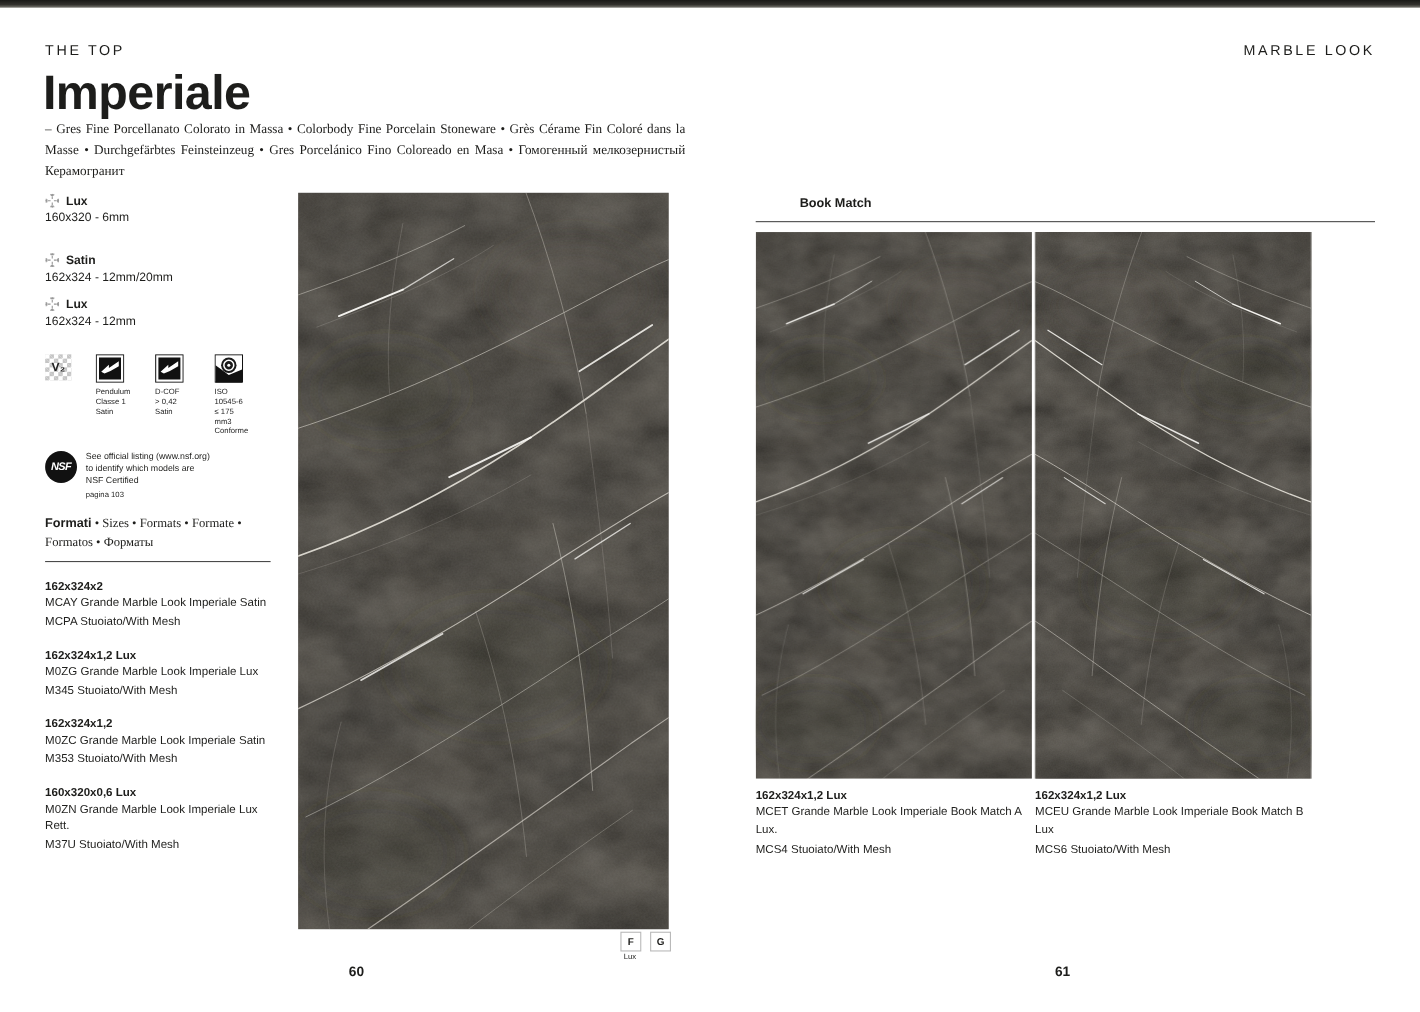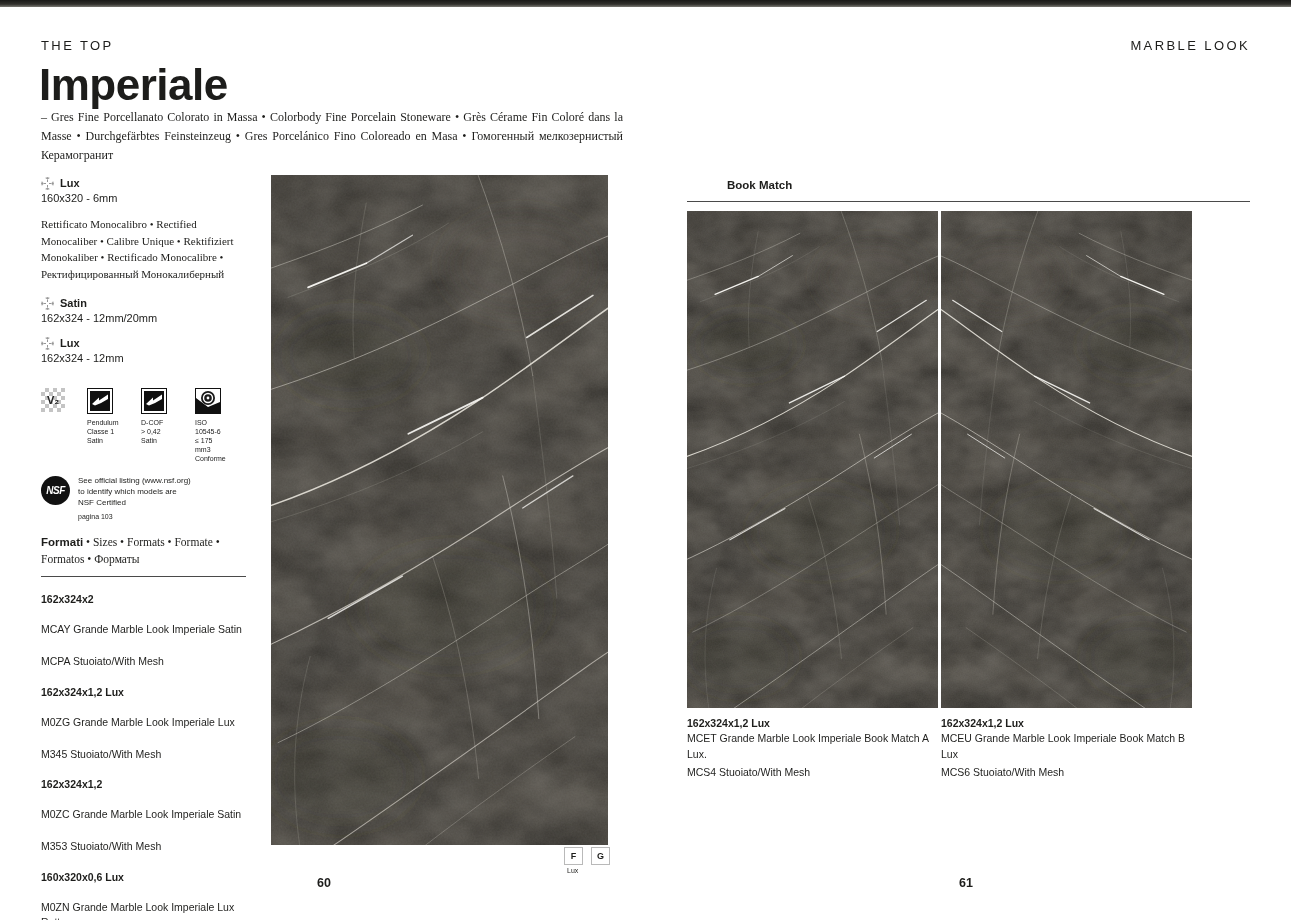--- a/index.html
+++ b/index.html
@@ -20,21 +20,21 @@
   .subtitle{position:absolute;left:41px;top:108px;width:582px;font-size:12px;line-height:1.6;text-align:justify;}
   .marble-look{position:absolute;right:41px;top:38px;font-size:13px;letter-spacing:2.4px;}
 
   
   .sidebar{position:absolute;left:41px;top:176px;width:205px;}
   .spec-head{display:flex;align-items:center;gap:6px;}
   .size-icon{width:13px;height:13px;display:inline-block;}
   .spec-label{font-size:11px;font-weight:bold;}
   .spec-size{font-size:11px;margin-top:3px;}
   .rect-note{font-size:11px;line-height:1.5;margin:12px 0 0 0;}
-  .spec-2{margin-top:14px;}
+  .spec-2{margin-top:26px;}
   .spec-3{margin-top:12px;}
 
   .badges{display:flex;gap:20px;margin-top:24px;align-items:flex-start;}
   .v2-icon{width:24px;height:24px;position:relative;
     background-image:linear-gradient(45deg,#c4c4c4 25%,transparent 25%,transparent 75%,#c4c4c4 75%),
                      linear-gradient(45deg,#c4c4c4 25%,transparent 25%,transparent 75%,#c4c4c4 75%);
     background-size:8px 8px;background-position:0 0,4px 4px;margin-right:2px;}
   .v2-icon span{position:absolute;inset:0;display:flex;align-items:center;justify-content:center;
     font-size:11px;font-weight:bold;color:#222;}
   .badge{width:34px;}
@@ -48,21 +48,21 @@
   .nsf-text{font-size:8px;line-height:1.35;white-space:pre-line;}
   .nsf-page{font-size:7px;margin-top:4px;}
 
   .formats{margin-top:14px;}
   .formats-heading{font-size:11.5px;line-height:1.45;}
   .fh-bold{font-weight:bold;}
   .fh-rest{font-family:"Liberation Serif",serif;}
   .formats-rule{height:1px;background:#4a4a4a;margin-top:9px;}
   .fmt{margin-top:16px;}
   .fmt-size{font-size:10.5px;font-weight:bold;}
-  .fmt-line{font-size:10.5px;line-height:1.45;margin-top:17px;color:#1f1f1d;}
+  .fmt-line{font-size:10.5px;line-height:1.45;margin-top:2px;color:#1f1f1d;}
 
   
   .left-plate{position:absolute;left:271px;top:175px;width:337px;height:670px;}
   .bookmatch-plate{position:absolute;left:687px;top:211px;width:505px;height:497px;}
   .marble-base{fill:var(--marble-base,#4a463f);}
   .vein{fill:none;stroke:var(--marble-vein,#e7e3da);stroke-linecap:round;}
   .vein-b{fill:none;stroke:#fbfaf6;stroke-linecap:round;}
 
   
   .legend-box{position:absolute;width:17px;height:16px;border:1px solid #b9b9b9;background:#fff;
@@ -168,21 +168,20 @@
             <path d="M0 6.5 L2.1 5 V8 Z"></path>
               <path d="M13 6.5 L10.9 5 V8 Z"></path>
           </g>
         </svg>
       </span>
       <span class="spec-label">Lux</span>
     </div>
     <div class="spec-size">160x320 - 6mm</div>
   </div>
 
-  <p class="rect-note serif">Rettificato Monocalibro • Rectified Monocaliber • Calibre Unique • Rektifiziert Monokaliber • Rectificado Monocalibre • Ректифицированный Монокалиберный</p>
 
   <div class="spec spec-2">
     <div class="spec-head">
       <span class="size-icon">
         <svg viewBox="0 0 13 13" width="13" height="13">
           <g stroke="#979797" stroke-width="1" fill="none">
             <path d="M6.5 2.4 V5 M6.5 8 V10.6 M2.4 6.5 H5 M8 6.5 H10.6"></path>
             <path d="M4.6 1 h3.8 M4.6 12 h3.8 M1 4.6 v3.8 M12 4.6 v3.8"></path>
           </g>
           <g fill="#979797">

